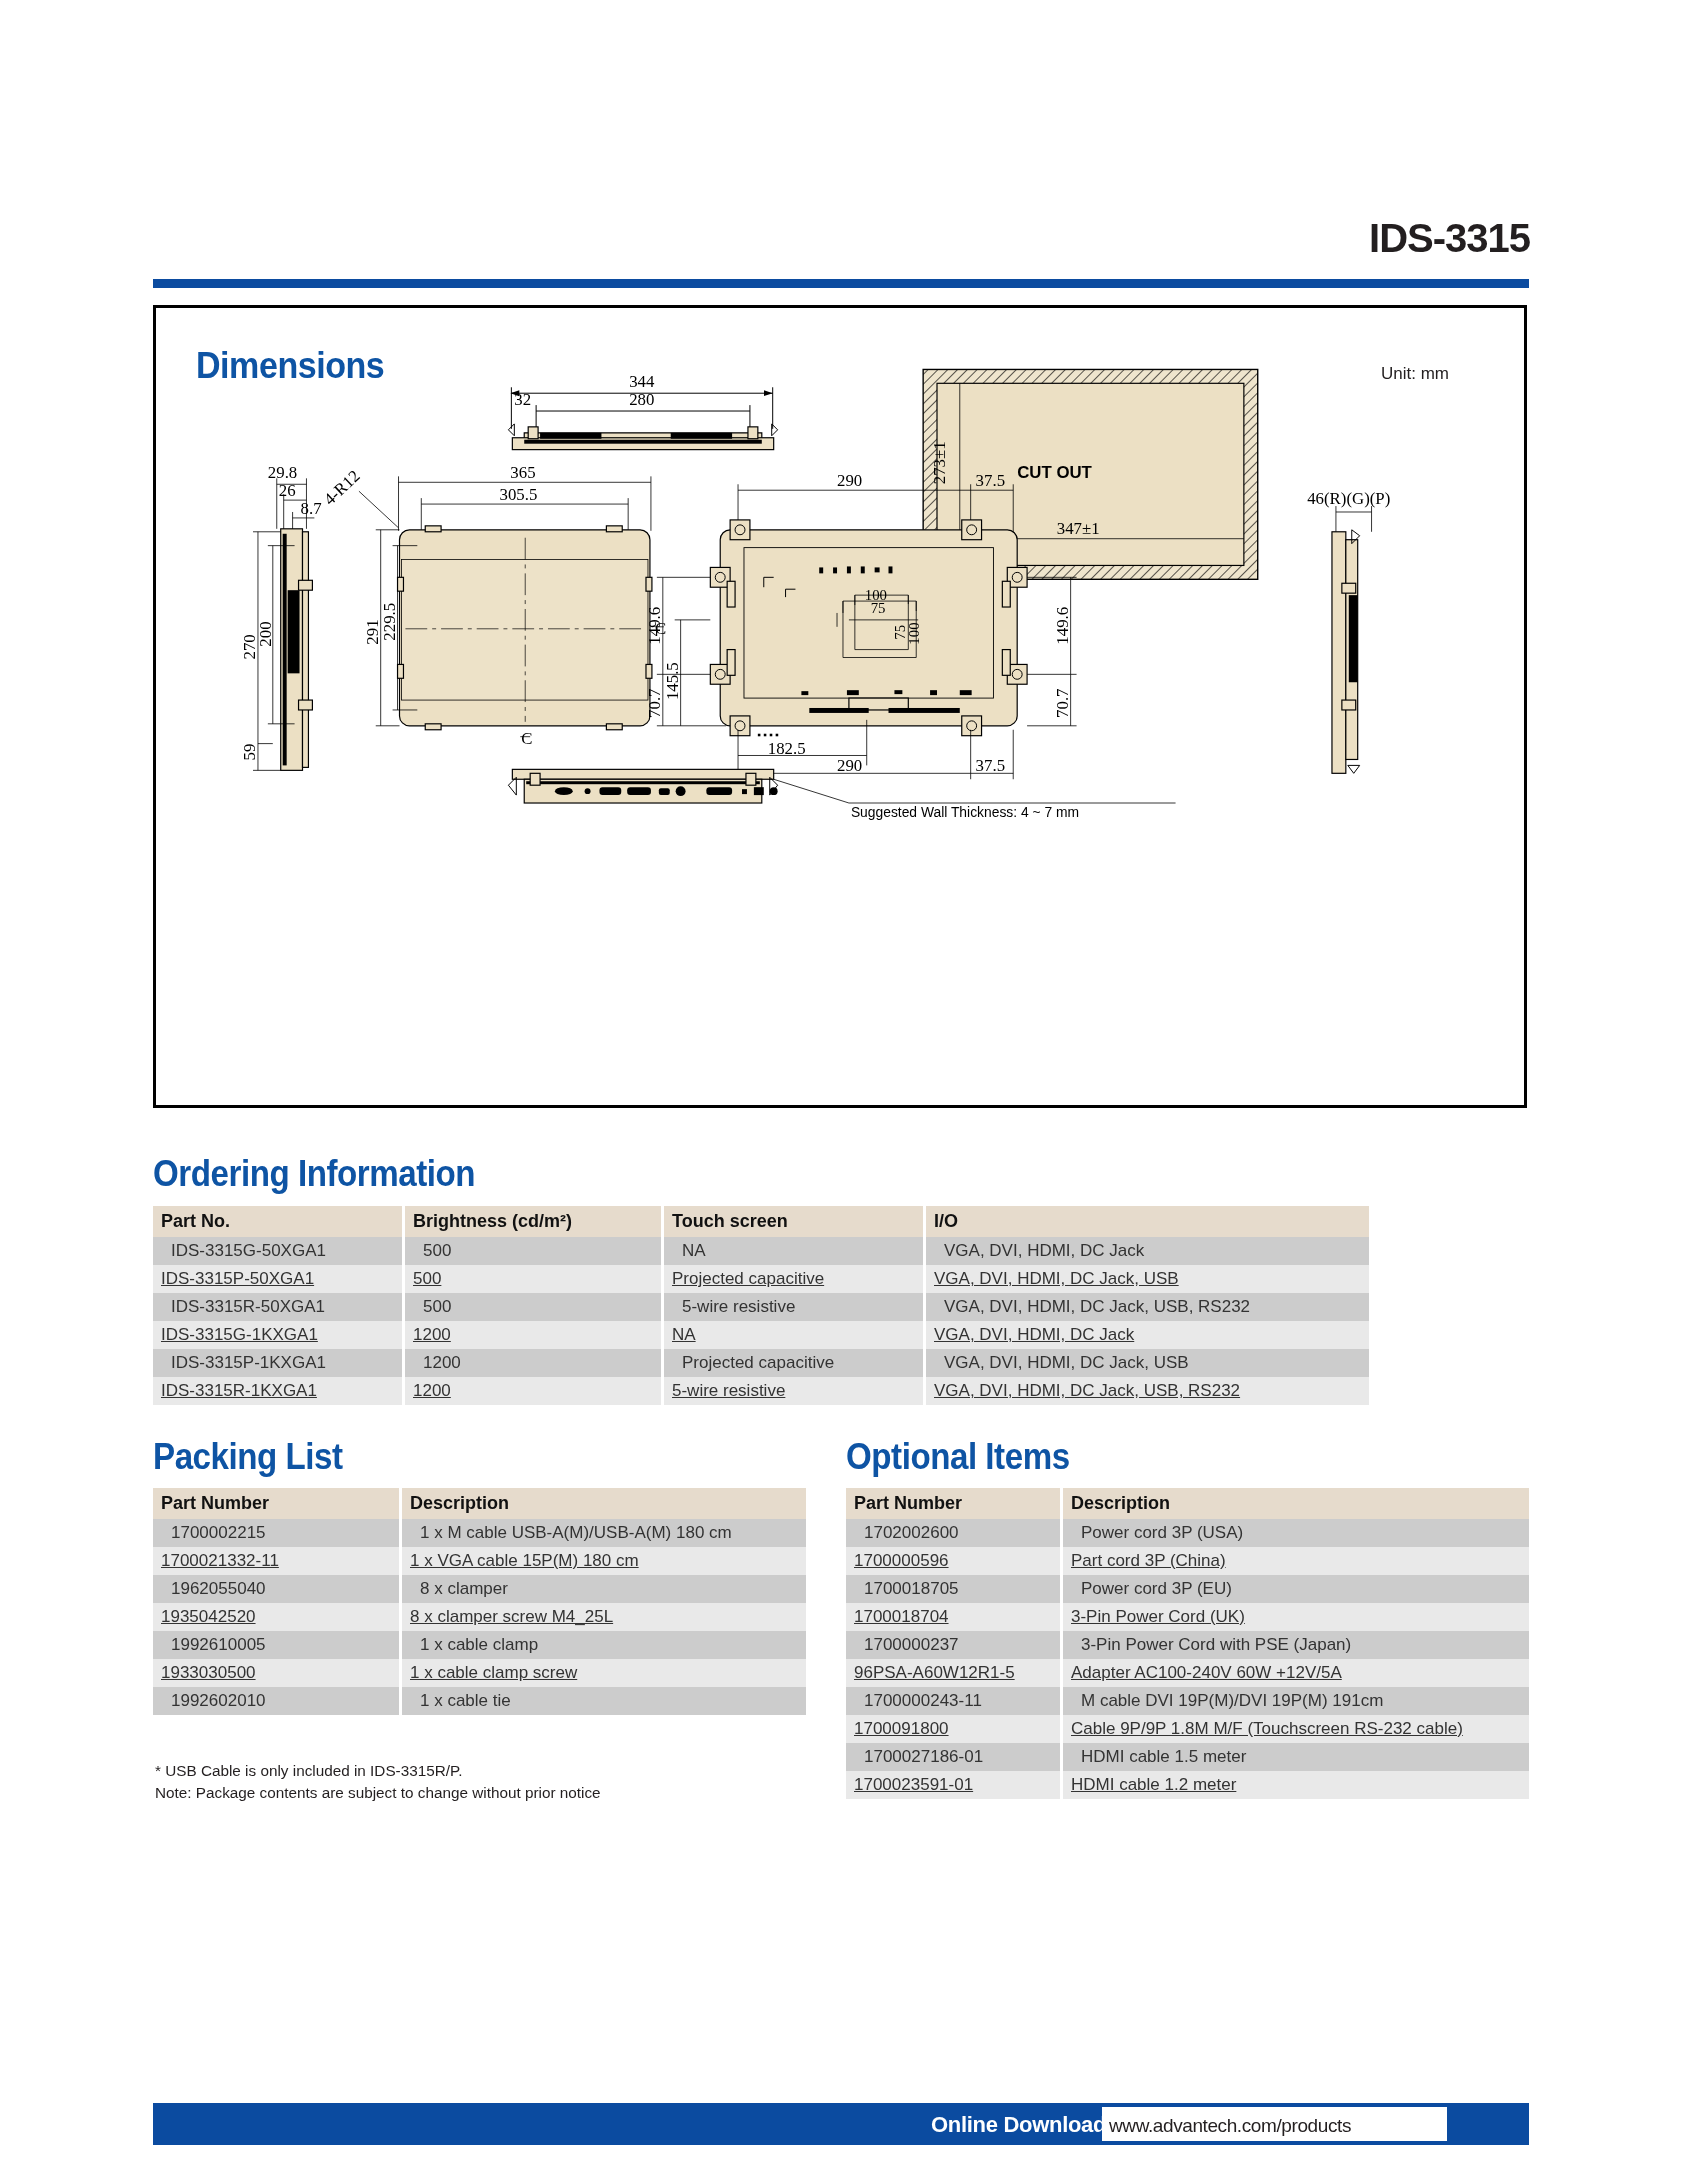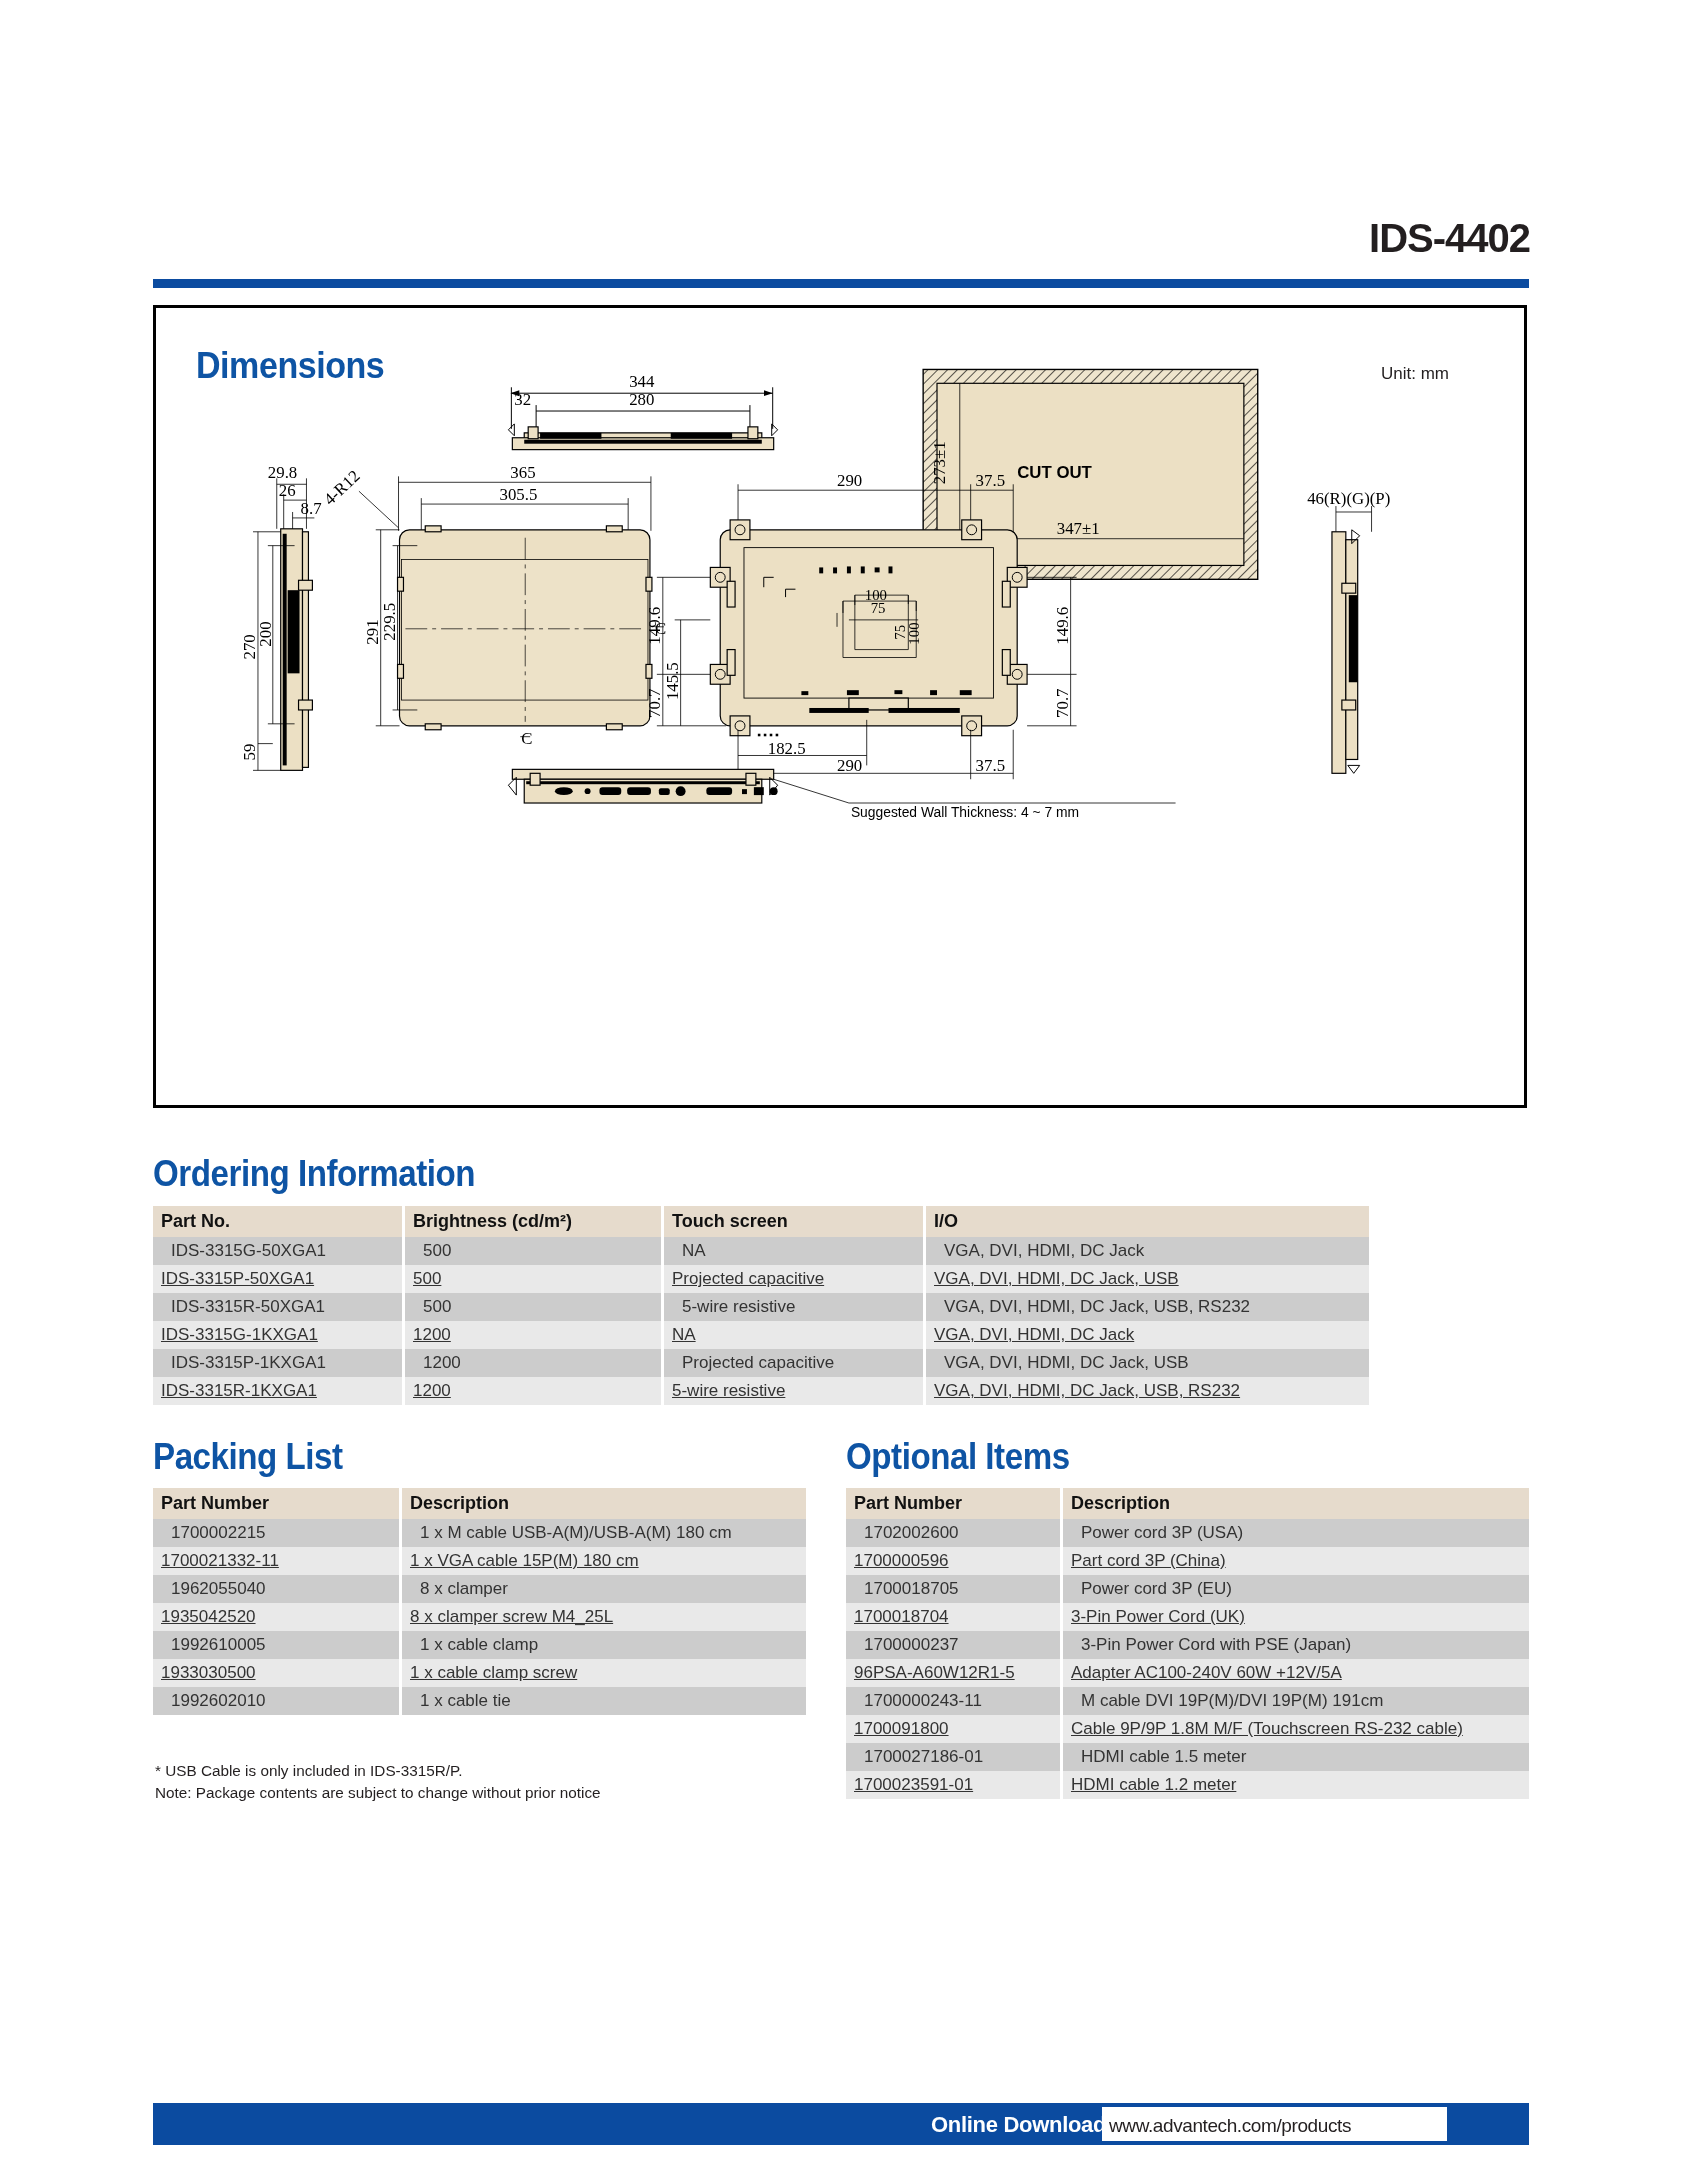--- a/index.html
+++ b/index.html
@@ -114,21 +114,21 @@
   .note { font-family:"Liberation Sans", sans-serif; font-size:14px; fill:#000; }
   .cutout-lbl { font-family:"Liberation Sans", sans-serif; font-size:17px; font-weight:bold; fill:#000; }
   .ln { stroke:#000; stroke-width:1; fill:none; }
   .ln-thin { stroke:#000; stroke-width:0.8; fill:none; }
   .body-fill { fill:#ece0c4; stroke:#000; stroke-width:1.2; }
   .center { stroke:#000; stroke-width:0.7; fill:none; stroke-dasharray:22 5 4 5; }
 </style>
 </head>
 <body>
 
-<div id="page-title">IDS-4402</div>
+<div id="page-title">IDS-3315</div>
 <div id="header-rule"></div>
 
 <div id="dim-panel"></div>
 <div class="section-head" id="dim-head">Dimensions</div>
 <div id="unit-label">Unit: mm</div>
 
 <svg id="drawing" width="1368" height="797" viewBox="0 0 1382 805">
   <defs>
     <pattern id="hatch" patternUnits="userSpaceOnUse" width="7" height="7" patternTransform="rotate(45)">
       <rect width="7" height="7" fill="#efe5cd"></rect>

